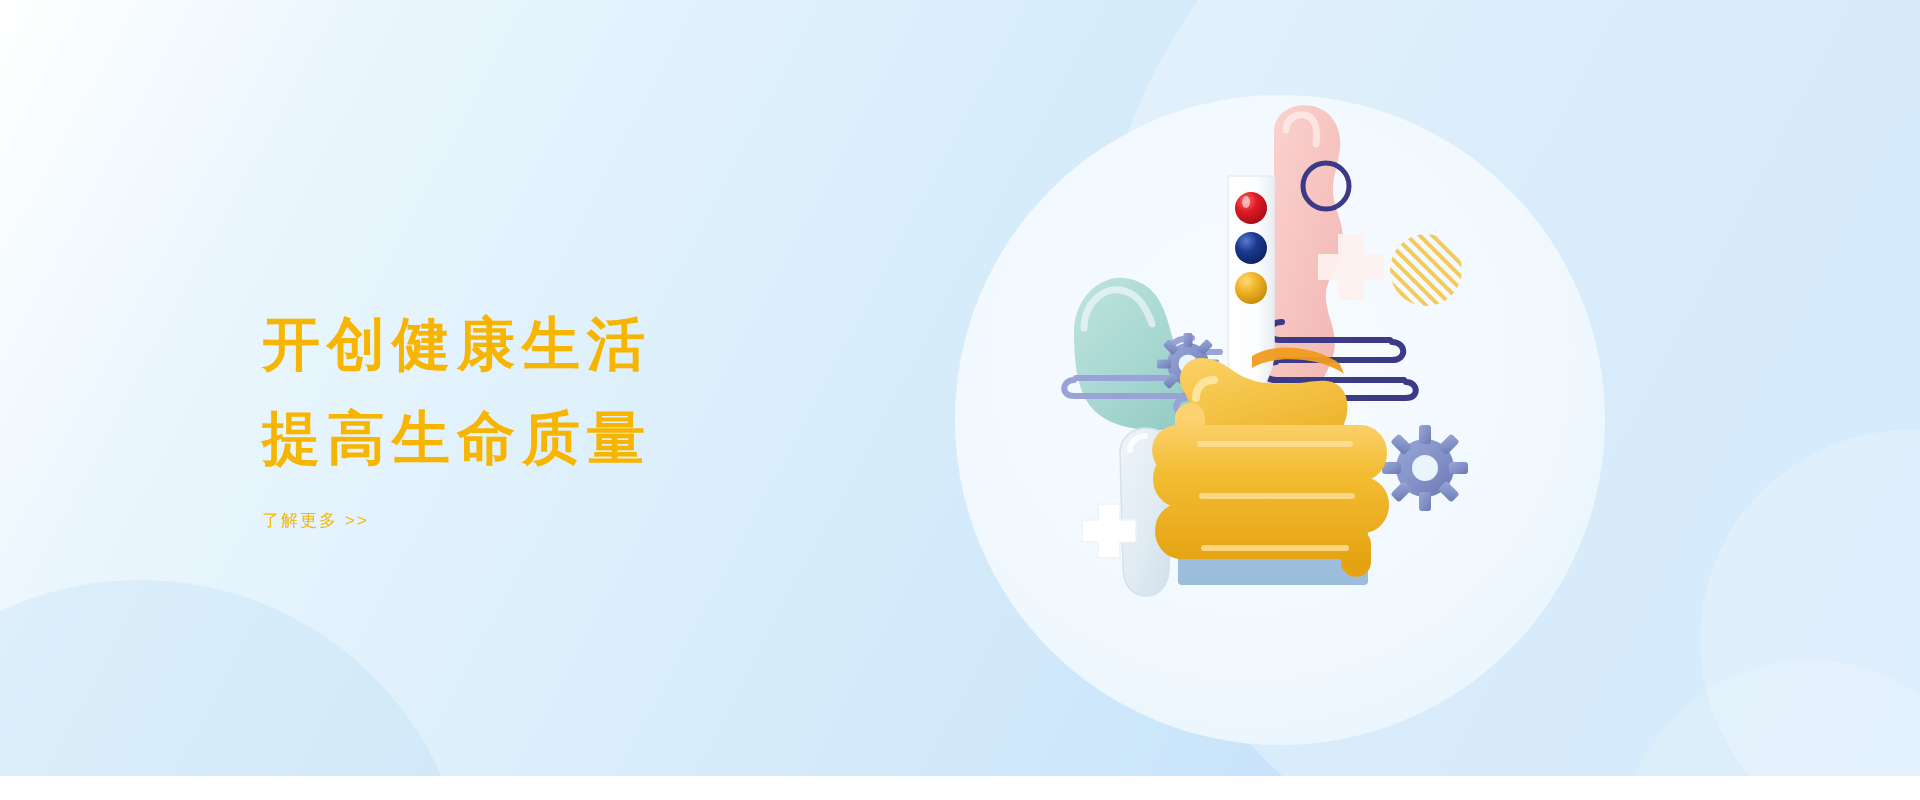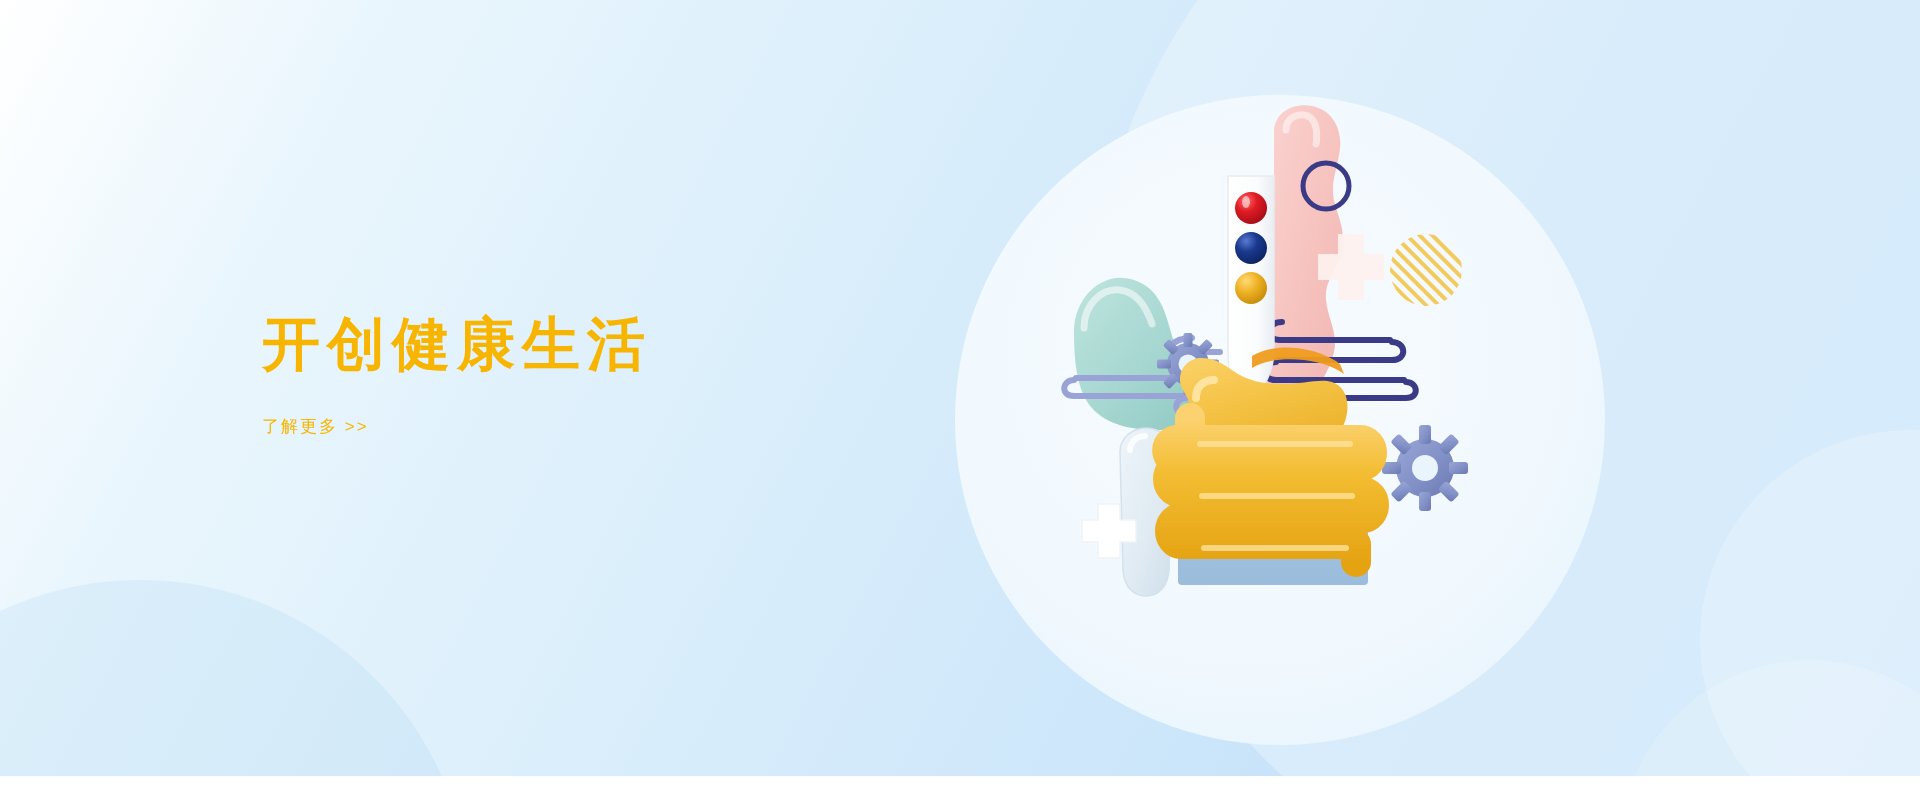--- a/index.html
+++ b/index.html
@@ -87,20 +87,21 @@
   <div class="bg-layer">
     <div class="bg-arc"></div>
     <div class="bg-circle-bl"></div>
     <div class="bg-circle-r1"></div>
     <div class="bg-circle-r2"></div>
     <div class="hero-disc"></div>
   </div>
 
   <div class="copy">
     <div class="headline line1">开创健康生活</div>
+    <div class="headline line2">提高生命质量</div>
     <a class="more-link" href="#">了解更多 &gt;&gt;</a>
   </div>
 
   <div class="illus">
     <svg viewBox="0 0 470 620" xmlns="http://www.w3.org/2000/svg">
       <defs>
         <linearGradient id="gLung" x1="0" y1="0" x2="1" y2="1">
           <stop offset="0%" stop-color="#bfe4de"></stop>
           <stop offset="55%" stop-color="#a5d6d0"></stop>
           <stop offset="100%" stop-color="#8ec7c1"></stop>

